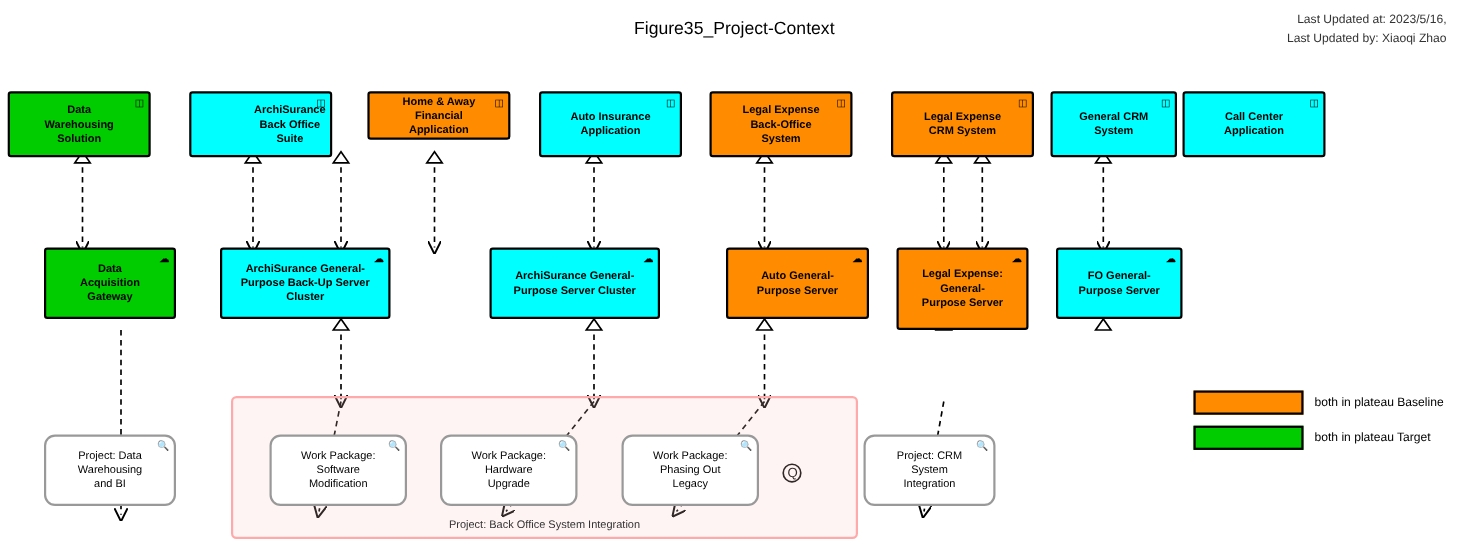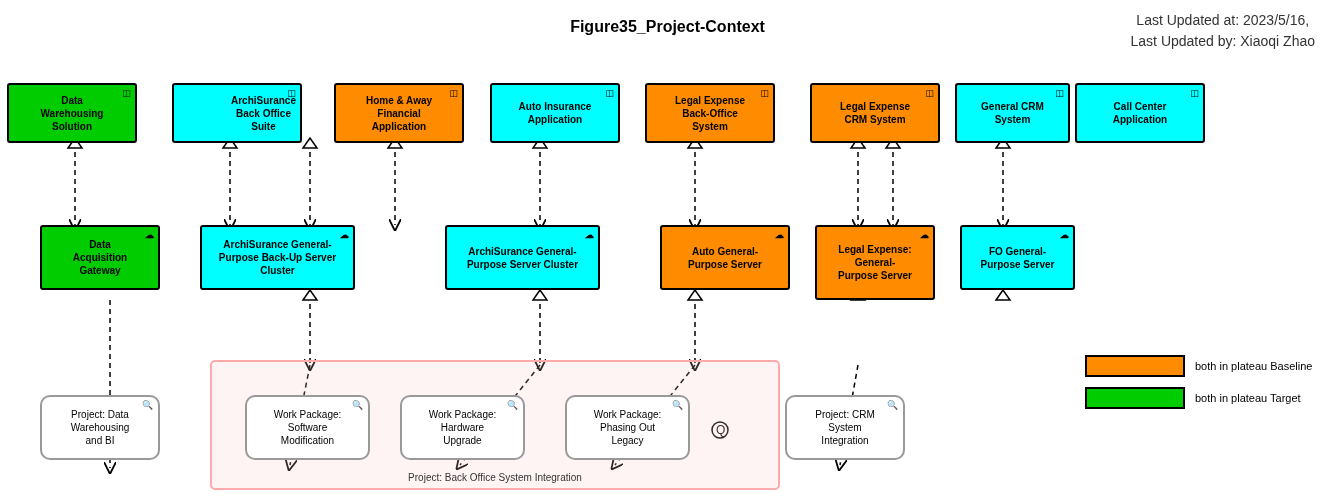--- a/index.html
+++ b/index.html
@@ -8,35 +8,35 @@
       font-family: Arial, sans-serif;
       font-size: 11px;
       width: 1335px;
       height: 501px;
       overflow: hidden;
       position: relative;
     }
 
     .page-title {
       text-align: center;
-      font-weight: bold;
+      font-weight: normal;
       font-size: 16px;
       padding: 10px 0 4px 0;
       position: absolute;
       width: 100%;
       top: 8px;
     }
 
     .meta-info {
       position: absolute;
       top: 10px;
       right: 20px;
-      font-size: 14px;
+      font-size: 11px;
       color: #333;
-      text-align: center;
+      text-align: right;
       line-height: 1.5;
     }
 
     .diagram-area {
       position: absolute;
       top: 70px;
       left: 0;
       width: 1090px;
       height: 430px;
     }
@@ -231,21 +231,21 @@
   <div class="app-box green-box" style="left:7px; top:13px; width:130px; height:60px;">
     <span>Data<br>Warehousing<br>Solution</span>
     <span class="icon">◫</span>
   </div>
 
   <div class="app-box cyan-box" style="left:172px; top:13px; width:130px; height:60px;justify-content:flex-end;">
     <span>ArchiSurance<br>Back Office<br>Suite</span>
     <span class="icon">◫</span>
   </div>
 
-  <div class="app-box orange-box" style="left:334px; top:13px; width:130px; height:60px;">
+  <div class="app-box orange-box" style="left:334px; top:13px; width:130px; height:44px;">
     <span>Home &amp; Away<br>Financial<br>Application</span>
     <span class="icon">◫</span>
   </div>
 
   <div class="app-box cyan-box" style="left:490px; top:13px; width:130px; height:60px;">
     <span>Auto Insurance<br>Application</span>
     <span class="icon">◫</span>
   </div>
 
   <div class="app-box orange-box" style="left:645px; top:13px; width:130px; height:60px;">

